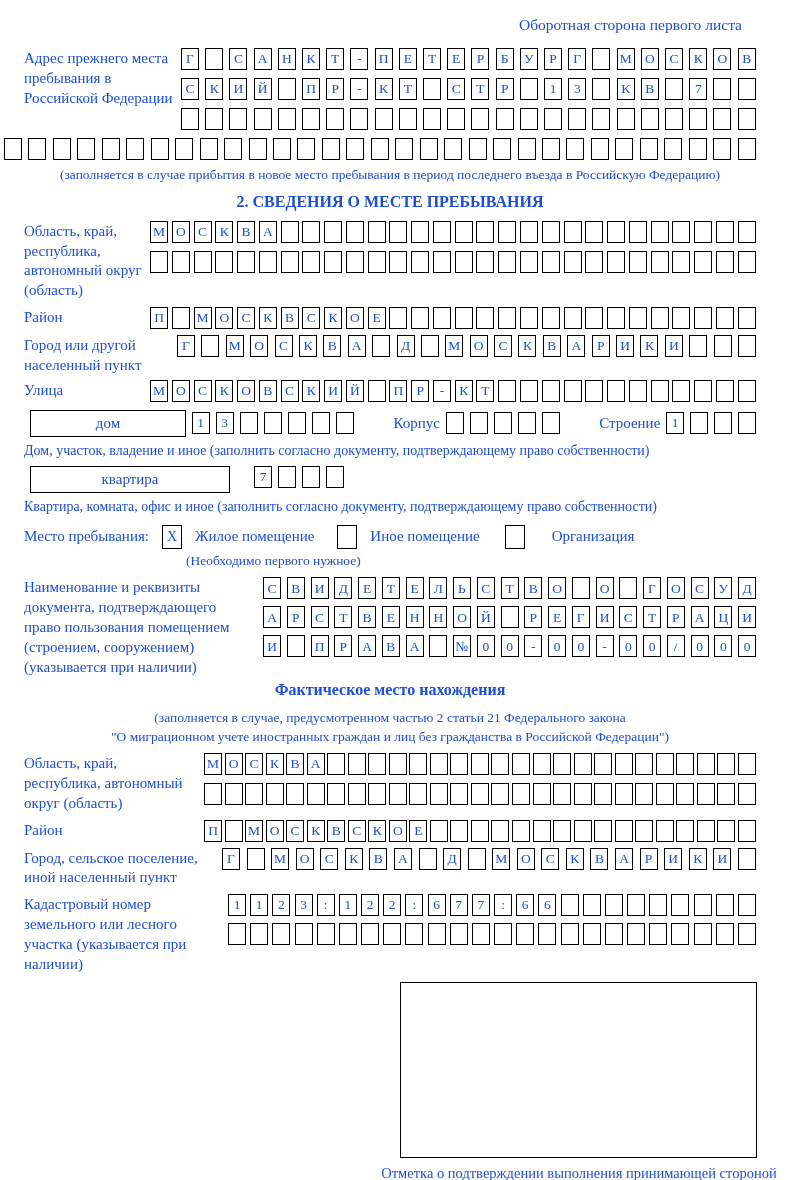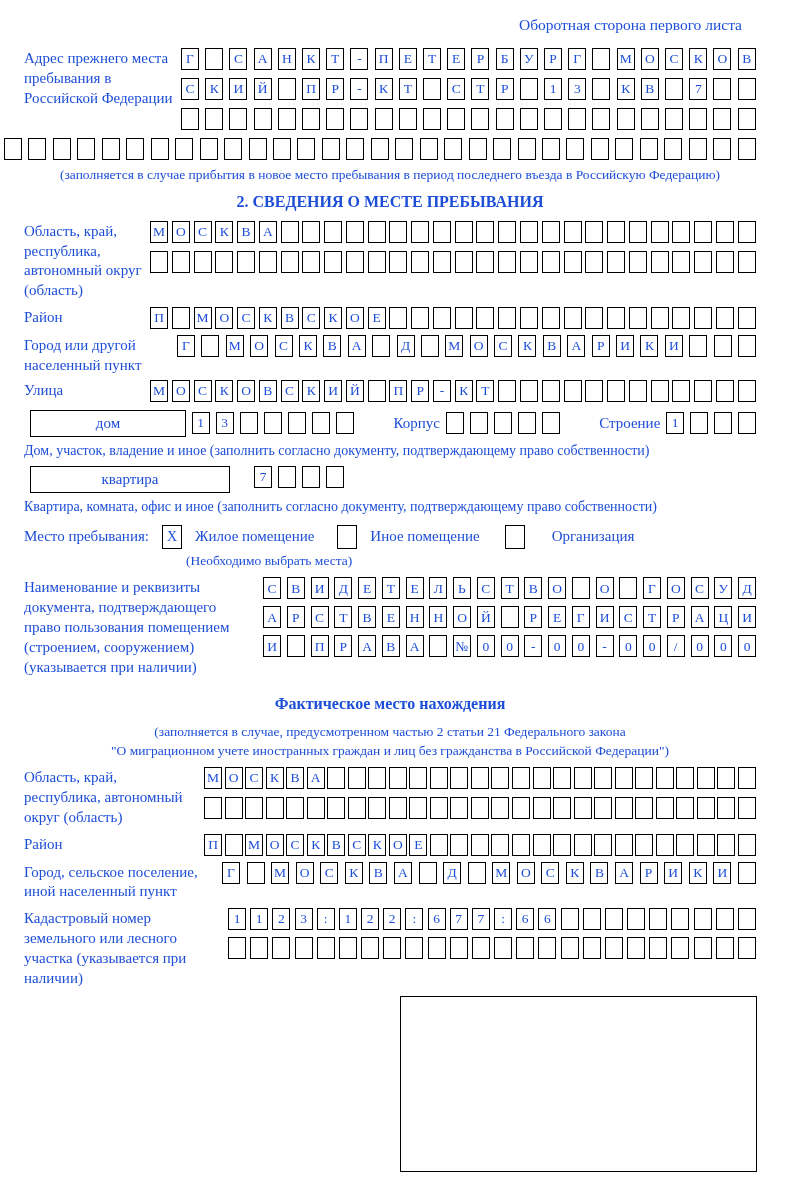--- a/index.html
+++ b/index.html
@@ -50,21 +50,21 @@
     display: inline-flex; align-items: center; justify-content: center;
     font-size: 14px;
   }
   .stay-row { display: flex; align-items: center; column-gap: 13px; font-size: 15px; }
 
   .stamp-box { border: 1.7px solid #000; width: 357px; height: 176px; margin-left: 376px; }
   .stamp-caption { margin-left: 356px; width: 398px; text-align: center; font-size: 14.5px; line-height: 1.5; margin-top: 5px; }
 
   .mt4 { margin-top: 4px; } .mt6 { margin-top: 6px; } .mt8 { margin-top: 8px; }
   .mt10 { margin-top: 10px; } .mt14 { margin-top: 14px; }
-  .mt18 { margin-top: 18px; }
+  .mt18 { margin-top: 4px; }
 </style>
 </head>
 <body>
 
 <div class="page">
 
   <div class="hdr-note">Оборотная сторона первого листа</div>
 
   <div class="frow mt14">
     <div class="flabel w157">Адрес прежнего места пребывания в Российской Федерации</div>
@@ -392,21 +392,21 @@
 
   <div class="stay-row mt8">
     <span>Место пребывания:</span>
     <span class="chk">X</span>
     <span>Жилое помещение</span>
     <span class="chk" style="margin-left:10px;"></span>
     <span>Иное помещение</span>
     <span class="chk" style="margin-left:12px;"></span>
     <span style="margin-left:14px;">Организация</span>
   </div>
-  <div class="flabel" style="font-size:13.5px; margin-left:162px; margin-top:2px;">(Необходимо выбрать места)</div>
+  <div class="flabel" style="font-size:13.5px; margin-left:162px; margin-top:2px;">(Необходимо первого нужное)</div>
 
   <div class="frow mt8">
     <div class="flabel w239" style="padding-right:14px;">Наименование и реквизиты документа, подтверждающего право пользования помещением (строением, сооружением) (указывается при наличии)</div>
     <div class="cellcol" style="row-gap:7px;">
       <div class="cells">
           <span class="cell">С</span>
           <span class="cell">В</span>
           <span class="cell">И</span>
           <span class="cell">Д</span>
           <span class="cell">Е</span>

